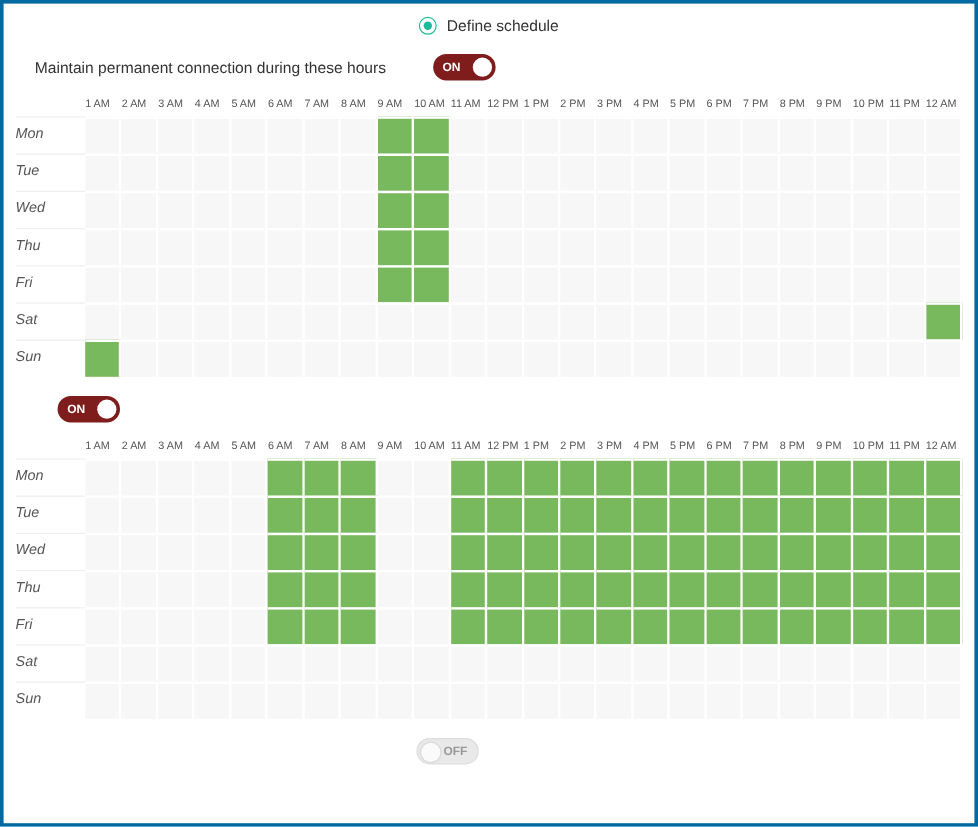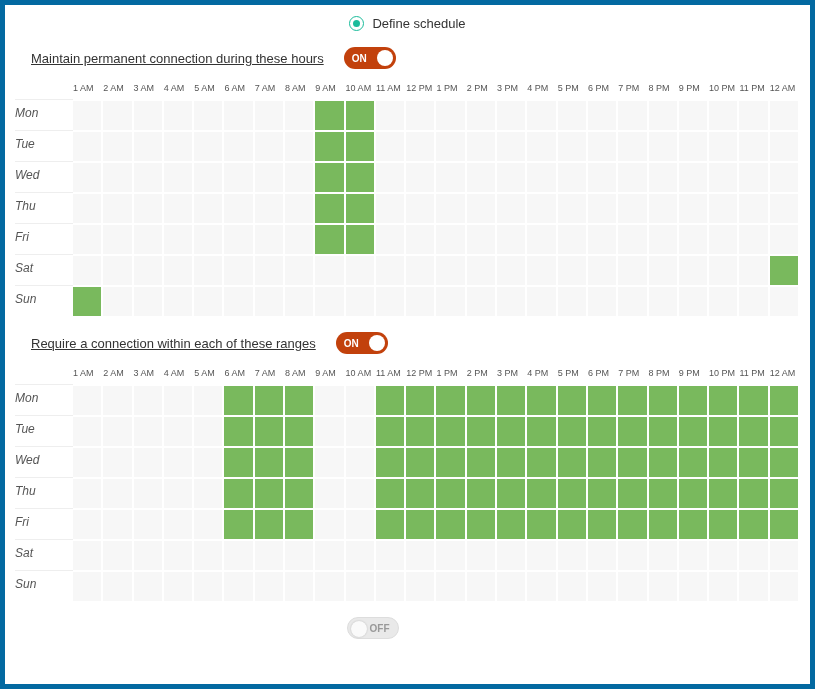--- a/index.html
+++ b/index.html
@@ -7,21 +7,21 @@
     margin: 0;
     padding: 0;
     font-family: Arial, sans-serif;
     font-size: 13px;
     color: #333;
     background: #fff;
   }
   .container {
     width: 815px;
     height: 689px;
-    border: 5px solid #0369a1;
+    border: 3px solid #0369a1;
     padding: 8px 10px 8px 10px;
   }
   .radio-row {
     text-align: center;
     margin-bottom: 16px;
     margin-top: 2px;
   }
   .radio-inline {
     display: inline-flex;
     align-items: center;
@@ -39,33 +39,32 @@
     width: 7px; height: 7px;
     background: #1bbc9b;
     border-radius: 50%;
   }
 
   .section-header {
     display: flex;
     align-items: center;
     margin: 6px 0 6px 16px;
     gap: 20px;
-    text-decoration: underline;
   }
   .toggle {
     width: 52px;
     height: 22px;
     border-radius: 11px;
     position: relative;
     display: inline-flex;
     align-items: center;
     padding: 0;
     cursor: pointer;
   }
-  .toggle.on { background: #c2410c; }
+  .toggle.on { background: #7f1d1d; margin-left: 19px; }
   .toggle.off { background: #e9e9e9; }
   .toggle .label {
     color: #fff;
     font-size: 10px;
     font-weight: bold;
     position: absolute;
   }
   .toggle.on .label { left: 8px; }
   .toggle.off .label { right: 8px; color: #999; }
   .toggle .knob {
@@ -336,21 +335,20 @@
       <div class="cell"></div>
       <div class="cell"></div>
       <div class="cell"></div>
       <div class="cell"></div>
       <div class="cell"></div>
       <div class="cell"></div>
       <div class="cell"></div>
     </div>
 
   <div class="section-header">
-    <span>Require a connection within each of these ranges</span>
     <span class="toggle on">
       <span class="label">ON</span>
       <span class="knob"></span>
     </span>
   </div>
   <div class="grid" id="grid2">
       <div class="corner"></div>
       <div class="hour-header">1 AM</div>
       <div class="hour-header">2 AM</div>
       <div class="hour-header">3 AM</div>

